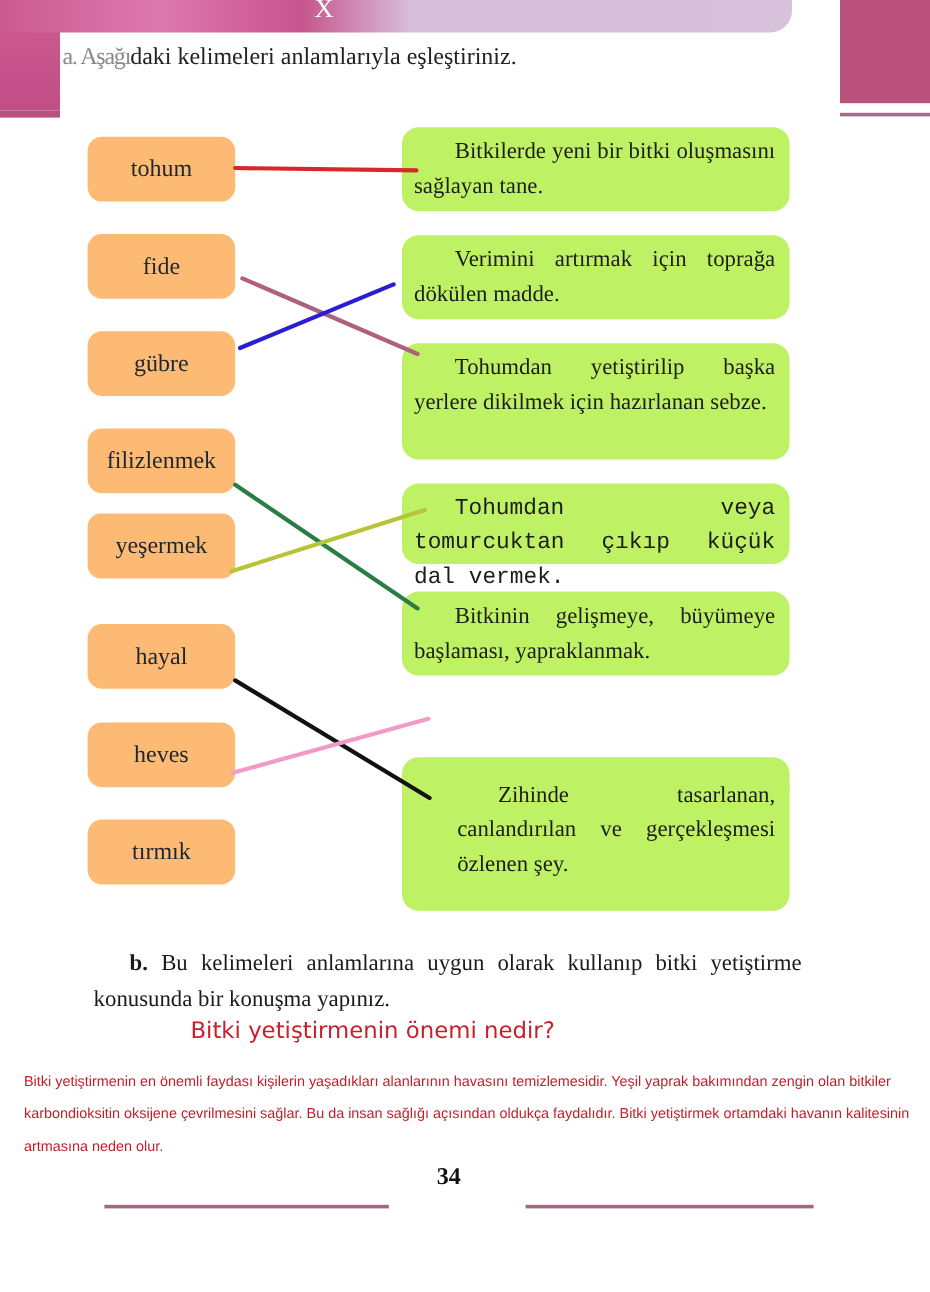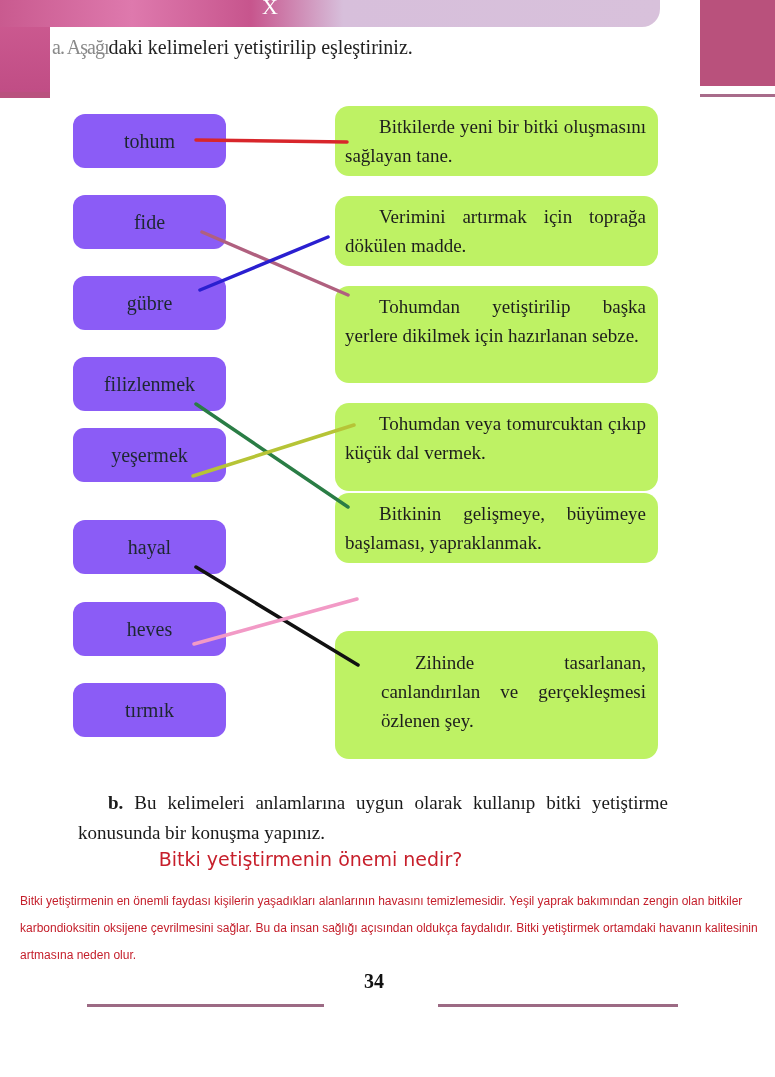--- a/index.html
+++ b/index.html
@@ -25,22 +25,22 @@
   .hdr-right {
     position: absolute; left: 700px; top: 0; width: 75px; height: 86px; background: #b9517c;
   }
   .hdr-right-line { position: absolute; left: 700px; top: 94px; width: 75px; height: 3px; background: #a86b8a; }
   .title-row {
     position: absolute; left: 52px; top: 36px; font-size: 20px; color: #222;
   }
   .title-garbled { color: #8a8a8a; letter-spacing: -1px; }
 
   .word {
-    position: absolute; left: 73px; width: 153px; height: 54px;
-    background: #8b5cf6; border-radius: 12px;
+    position: absolute; left: 73px; width: 123px; height: 54px;
+    background: #fdba74; border-radius: 12px;
     display: flex; align-items: center; justify-content: center;
     font-size: 20px; color: #1d2730;
   }
   .def {
     position: absolute; left: 335px; width: 323px;
     background: #bef264; border-radius: 14px;
     box-sizing: border-box; padding: 6px 12px 6px 10px;
     font-size: 19px; line-height: 29px; text-align: justify; text-indent: 34px;
     color: #1d1d1d;
   }
@@ -71,21 +71,21 @@
 
 <div class="hdr-left"></div>
 <div class="hdr-left-line"></div>
 <div class="hdr-band">
   <span class="hdr-x">X</span>
 </div>
 <div class="hdr-right"></div>
 <div class="hdr-right-line"></div>
 
 <div class="title-row">
-  <span class="title-garbled">a. Aşağı</span><span>daki kelimeleri yetiştirilip eşleştiriniz.</span>
+  <span class="title-garbled">a. Aşağı</span><span>daki kelimeleri anlamlarıyla eşleştiriniz.</span>
 </div>
 
 <div id="words">
     <div class="word" style="top: 114px;">
       <span>tohum</span>
     </div>
     <div class="word" style="top: 195px;">
       <span>fide</span>
     </div>
     <div class="word" style="top: 276px;">
@@ -105,21 +105,21 @@
     </div>
     <div class="word" style="top: 683px;">
       <span>tırmık</span>
     </div>
   </div>
 
 <div id="defs">
     <div class="def" style="top: 106px; height: 70px;">Bitkilerde yeni bir bitki oluşmasını sağlayan tane.</div>
     <div class="def" style="top: 196px; height: 70px;">Verimini artırmak için toprağa dökülen madde.</div>
     <div class="def" style="top: 286px; height: 97px;">Tohumdan yetiştirilip başka yerlere dikilmek için hazırlanan sebze.</div>
-    <div class="def" style="top: 403px; height: 88px;">Tohumdan veya tomurcuktan çıkıp küçük dal vermek.</div>
+    <div class="def" style="top: 403px; height: 67px; font-family: Liberation Mono, monospace;">Tohumdan veya tomurcuktan çıkıp küçük dal vermek.</div>
     <div class="def" style="top: 493px; height: 70px;">Bitkinin gelişmeye, büyümeye başlaması, yapraklanmak.</div>
     <div class="def" style="top: 583px; height: 39px; margin-top: 48px;">Gelip geçici istek.</div>
     <div class="def" style="top: 642px; height: 117px; padding-left: 46px;">Zihinde tasarlanan, canlandırılan ve gerçekleşmesi özlenen şey.</div>
   </div>
 
 <svg class="lines" id="lines">
     <line x1="196" y1="140" x2="347" y2="142" stroke="#d8262b" stroke-width="3.5" stroke-linecap="round"></line>
     <line x1="202" y1="232" x2="348" y2="295" stroke="#b0607f" stroke-width="3.5" stroke-linecap="round"></line>
     <line x1="200" y1="290" x2="328" y2="237" stroke="#2a1fd0" stroke-width="3.5" stroke-linecap="round"></line>
     <line x1="196" y1="404" x2="348" y2="507" stroke="#2a7d45" stroke-width="3.5" stroke-linecap="round"></line>

